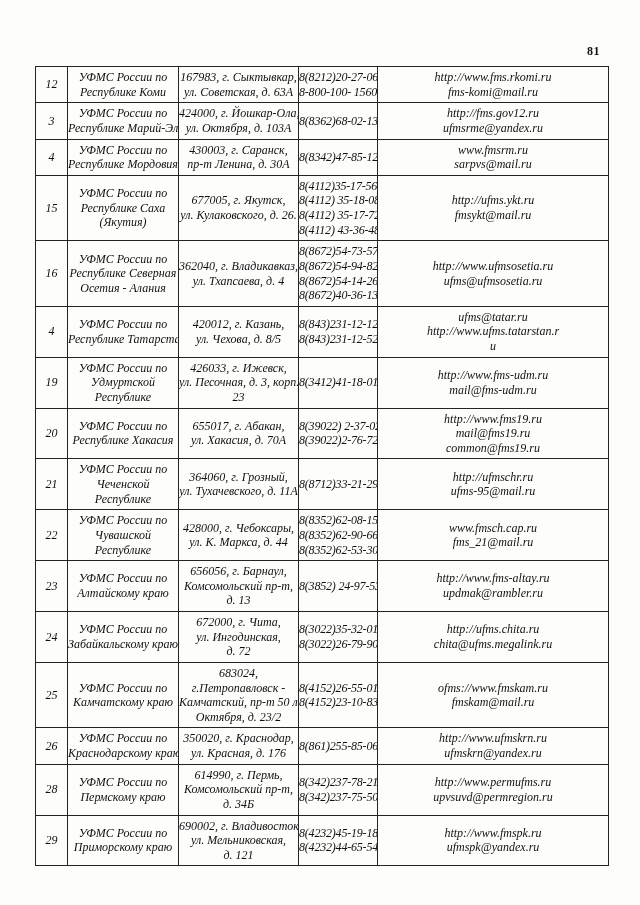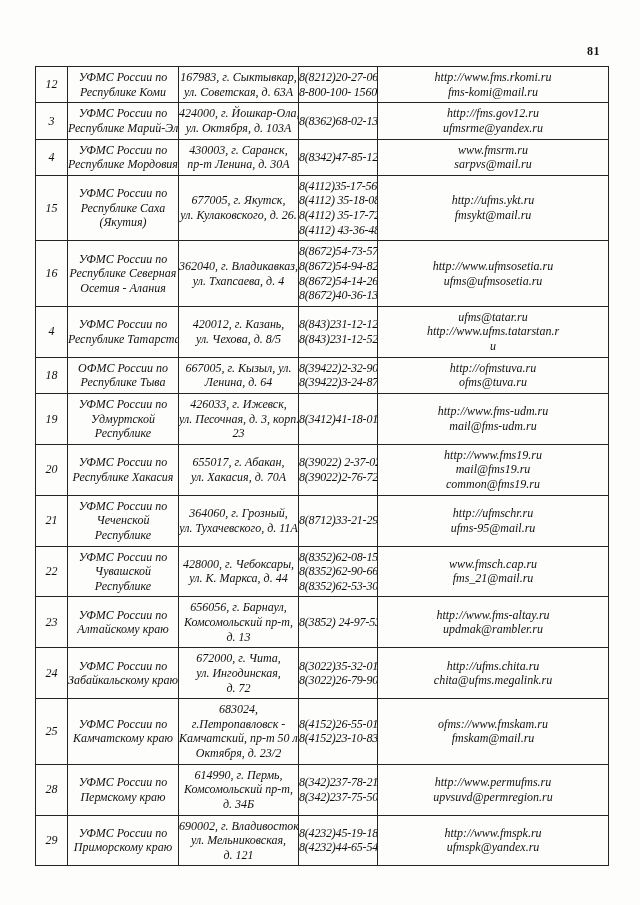--- a/index.html
+++ b/index.html
@@ -128,31 +128,20 @@
 Республике Татарстан</td>
         <td class="c-addr">420012, г. Казань,
 ул. Чехова, д. 8/5</td>
         <td class="c-phone">8(843)231-12-12
 8(843)231-12-52</td>
         <td class="c-web">ufms@tatar.ru
 http://www.ufms.tatarstan.r
 u</td>
       </tr>
       <tr>
-        <td class="c-num">18</td>
-        <td class="c-name">ОФМС России по
-Республике Тыва</td>
-        <td class="c-addr">667005, г. Кызыл, ул.
-Ленина, д. 64</td>
-        <td class="c-phone">8(39422)2-32-90
-8(39422)3-24-87</td>
-        <td class="c-web">http://ofmstuva.ru
-ofms@tuva.ru</td>
-      </tr>
-      <tr>
         <td class="c-num">19</td>
         <td class="c-name">УФМС России по
 Удмуртской
 Республике</td>
         <td class="c-addr">426033, г. Ижевск,
 ул. Песочная, д. 3, корп.
 23</td>
         <td class="c-phone">8(3412)41-18-01</td>
         <td class="c-web">http://www.fms-udm.ru
 mail@fms-udm.ru</td>
@@ -223,20 +212,30 @@
         <td class="c-addr">683024,
 г.Петропавловск -
 Камчатский, пр-т 50 лет
 Октября, д. 23/2</td>
         <td class="c-phone">8(4152)26-55-01
 8(4152)23-10-83</td>
         <td class="c-web">ofms://www.fmskam.ru
 fmskam@mail.ru</td>
       </tr>
       <tr>
+        <td class="c-num">26</td>
+        <td class="c-name">УФМС России по
+Краснодарскому краю</td>
+        <td class="c-addr">350020, г. Краснодар,
+ул. Красная, д. 176</td>
+        <td class="c-phone">8(861)255-85-06</td>
+        <td class="c-web">http://www.ufmskrn.ru
+ufmskrn@yandex.ru</td>
+      </tr>
+      <tr>
         <td class="c-num">28</td>
         <td class="c-name">УФМС России по
 Пермскому краю</td>
         <td class="c-addr">614990, г. Пермь,
 Комсомольский пр-т,
 д. 34Б</td>
         <td class="c-phone">8(342)237-78-21
 8(342)237-75-50</td>
         <td class="c-web">http://www.permufms.ru
 upvsuvd@permregion.ru</td>

